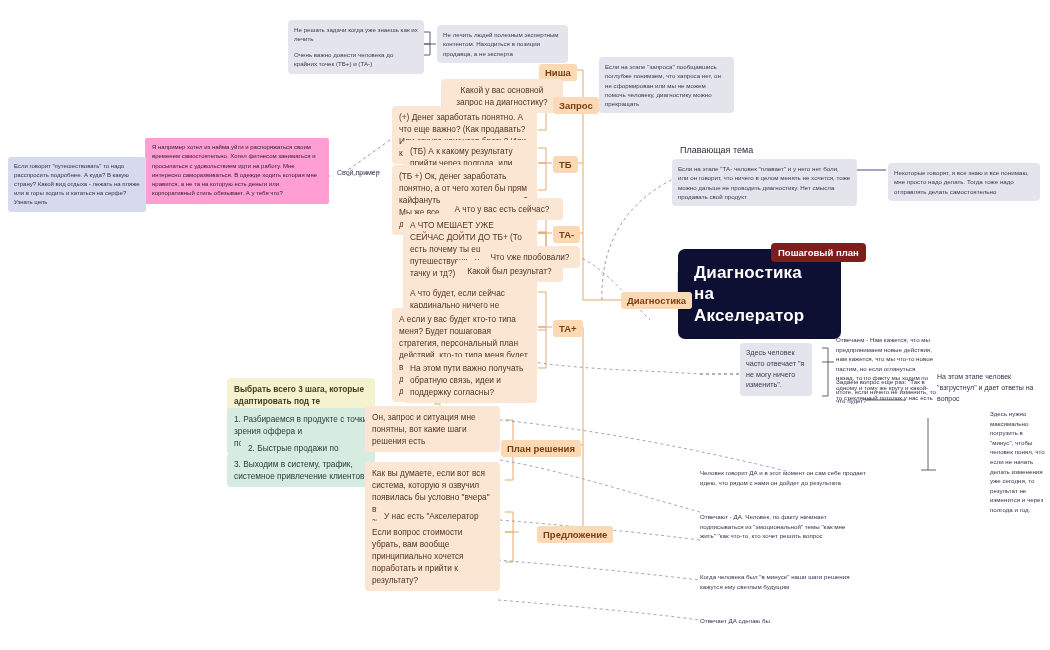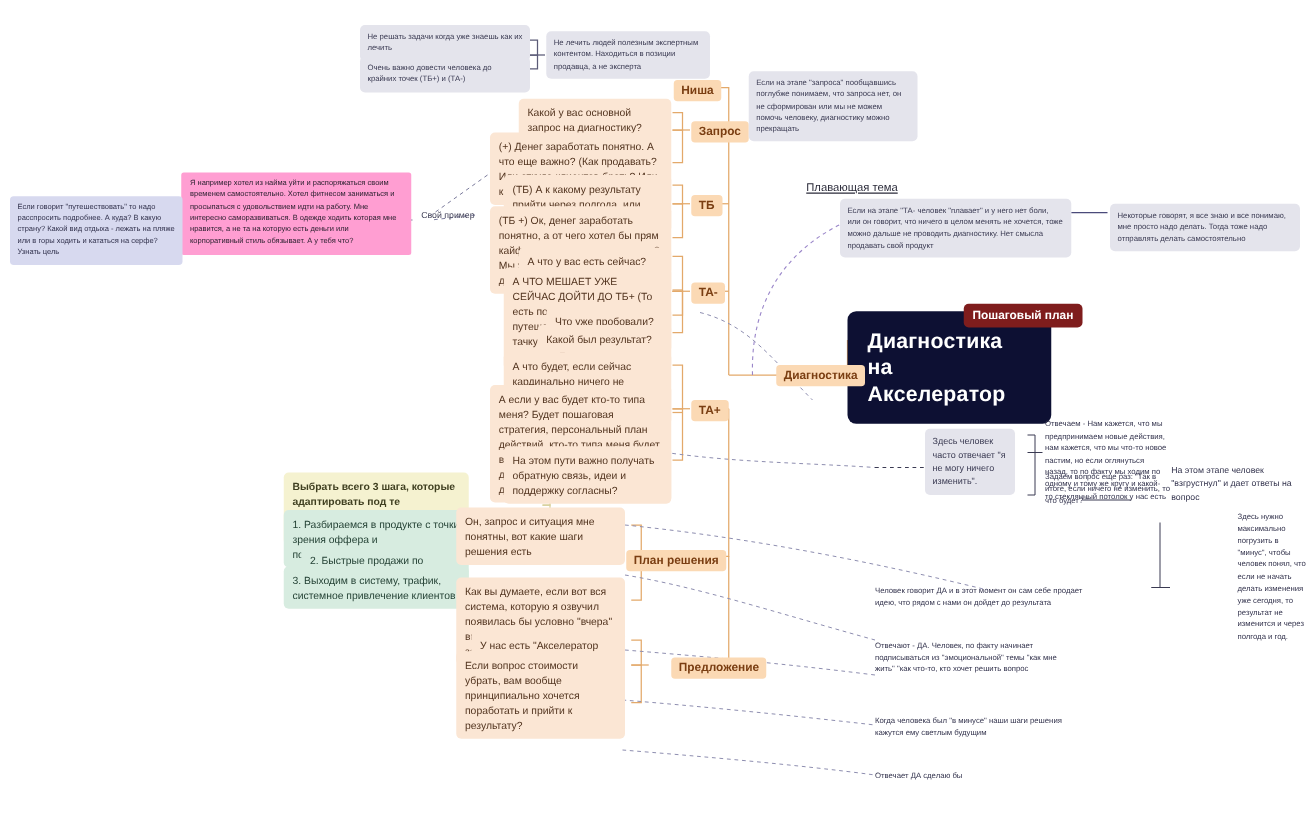--- a/index.html
+++ b/index.html
@@ -41,21 +41,21 @@
     text-align:center;
   }
 
   
   .peach{
     background:#fbe6d4;color:#52341f;
     border-radius:4px;
     font-size:8.3px;line-height:1.45;
     padding:5px 7px;
   }
-  .peach.right{text-align:left;}
+  .peach.right{text-align:center;margin-left:26px;}
 
   
   .gray{
     background:#e4e4ec;color:#3a3a52;
     border-radius:4px;
     font-size:6.2px;line-height:1.5;
     padding:5px 6px;
   }
   .gray.big{font-size:7.2px;}
   .gray.hdr{background:transparent;padding:0;font-size:9px;color:#2b2b3a;}
@@ -210,25 +210,25 @@
   <div class="node peach" style="left:403px;top:140px;width:134px;">(ТБ) А к какому результату прийти через полгода, или через год?</div>
   <div class="node peach" style="left:392px;top:165px;width:145px;">(ТБ +) Ок, денег заработать понятно, а от чего хотел бы прям кайфануть, от чего горит внутри? Мы же все по сути работаем не для денег.</div>
   <div class="node branch" style="left:553px;top:156px;">ТБ</div>
 
   <div class="node conn-label" style="left:337px;top:169px;">Свой пример</div>
   <div class="node pink" style="left:145px;top:138px;width:184px;">Я например хотел из найма уйти и распоряжаться своим временем самостоятельно. Хотел фитнесом заниматься и просыпаться с удовольствием идти на работу. Мне интересно саморазвиваться. В одежде ходить которая мне нравится, а не та на которую есть деньги или корпоративный стиль обязывает. А у тебя что?</div>
   <div class="node lav" style="left:8px;top:157px;width:138px;">Если говорит "путешествовать" то надо расспросить подробнее. А куда? В какую страну? Какой вид отдыха - лежать на пляже или в горы ходить и кататься на серфе? Узнать цель</div>
 
   <div class="node peach right" style="left:415px;top:198px;width:122px;">А что у вас есть сейчас?</div>
   <div class="node peach" style="left:403px;top:214px;width:134px;">А ЧТО МЕШАЕТ УЖЕ СЕЙЧАС ДОЙТИ ДО ТБ+ (То есть почему ты еще не путешествуешь, не купил тачку и тд?) говорим словами его точки Б+</div>
-  <div class="node peach right" style="left:437px;top:246px;width:100px;">Что уже пробовали?</div>
+  <div class="node peach right" style="left:454px;top:246px;width:100px;">Что уже пробовали?</div>
   <div class="node peach right" style="left:430px;top:260px;width:107px;">Какой был результат?</div>
   <div class="node branch" style="left:553px;top:226px;">ТА-</div>
 
-  <div class="node gray hdr" style="left:645px;top:144px;text-decoration:underline;">Плавающая тема</div>
+  <div class="node gray hdr" style="left:680px;top:144px;">Плавающая тема</div>
   <div class="node gray" style="left:672px;top:159px;width:185px;">Если на этапе "ТА- человек "плавает" и у него нет боли, или он говорит, что ничего в целом менять не хочется, тоже можно дальше не проводить диагностику. Нет смысла продавать свой продукт</div>
   <div class="node gray" style="left:888px;top:163px;width:152px;">Некоторые говорят, я все знаю и все понимаю, мне просто надо делать. Тогда тоже надо отправлять делать самостоятельно</div>
 
   <div class="node central" style="left:678px;top:249px;width:163px;">Диагностика на Акселератор</div>
   <div class="node tag-red" style="left:771px;top:243px;">Пошаговый план</div>
   <div class="node branch" style="left:621px;top:292px;">Диагностика</div>
 
   <div class="node peach" style="left:403px;top:282px;width:134px;">А что будет, если сейчас кардинально ничего не изменить? Как это повлияет на результаты?</div>
   <div class="node peach" style="left:392px;top:308px;width:145px;">А если у вас будет кто-то типа меня? Будет пошаговая стратегия, персональный план действий, кто-то типа меня будет вам подсказывать и помогать дойти к цели, как вы думаете, вы достигните своих результатов?</div>
   <div class="node peach" style="left:403px;top:357px;width:134px;">На этом пути важно получать обратную связь, идеи и поддержку согласны?</div>

